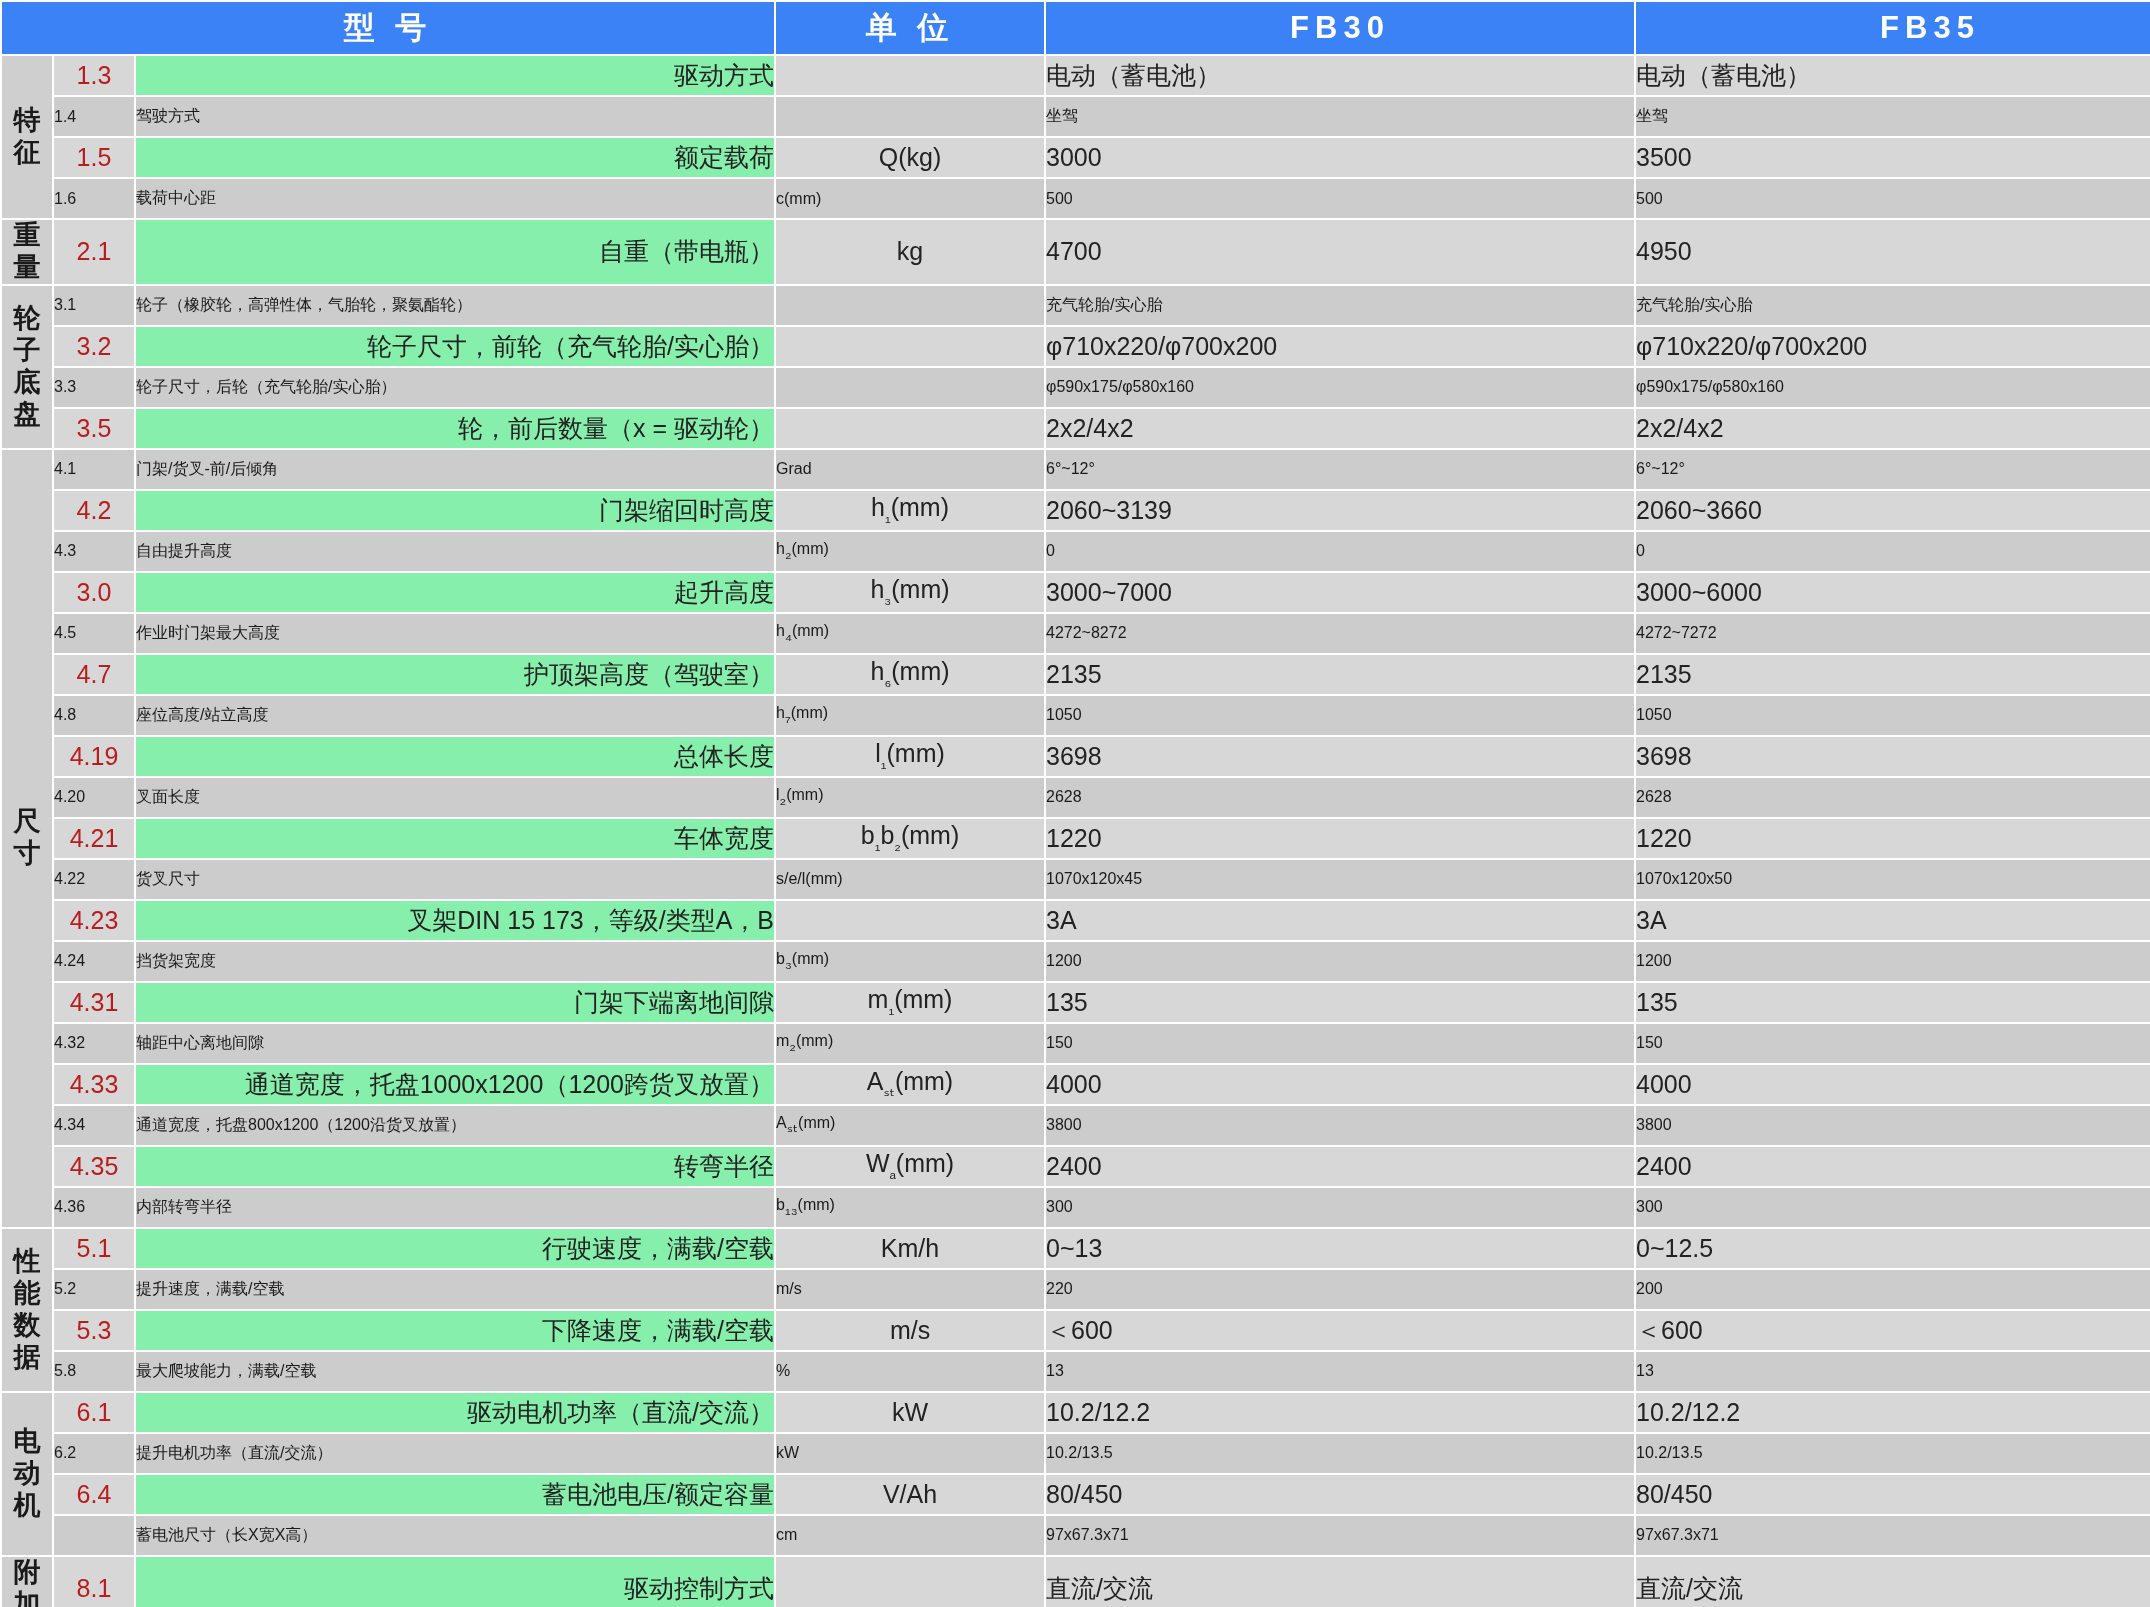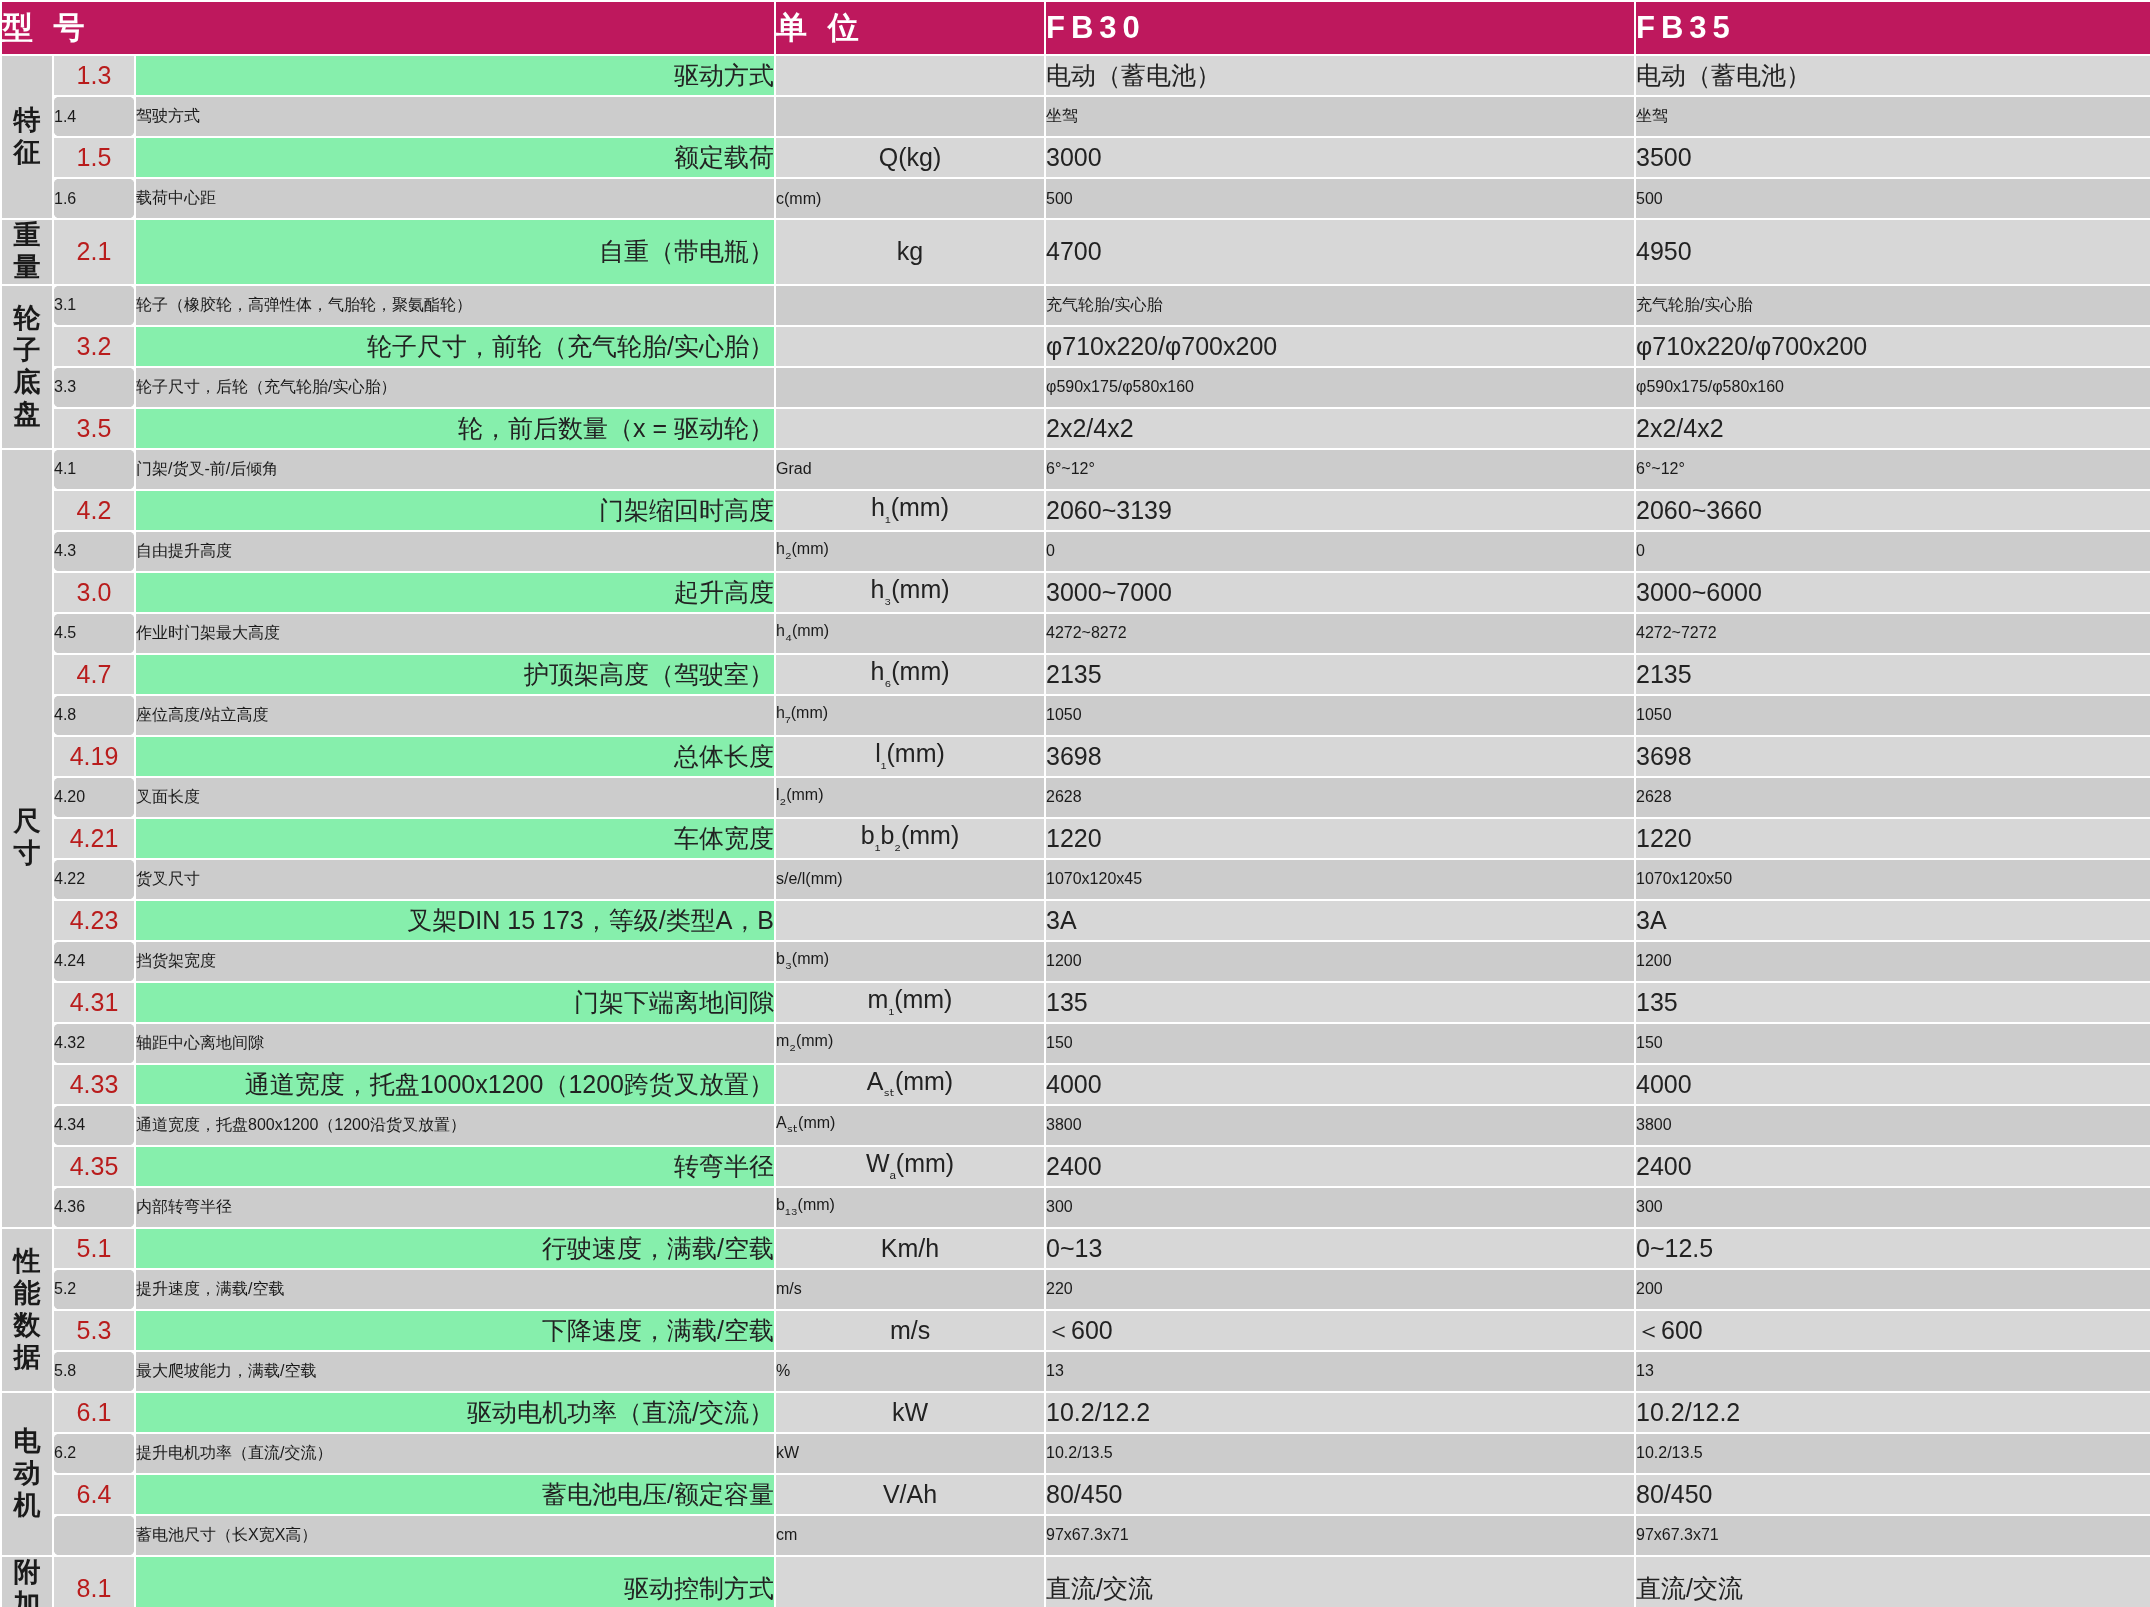--- a/index.html
+++ b/index.html
@@ -1,24 +1,24 @@
 <!DOCTYPE html>
 <html><head>
 <meta charset="utf-8">
 <style>
   html,body{margin:0;padding:0;background:#ffffff;}
   body{font-family:"Liberation Sans","DejaVu Sans",sans-serif;color:#1a1a1a;}
   #sheet{width:2150px;height:1607px;position:relative;overflow:hidden;background:#fff;}
   table.spec{border-collapse:collapse;width:2150px;table-layout:fixed;}
   table.spec td,table.spec th{padding:0;border:2px solid #ffffff;vertical-align:middle;}
-  .hdr{background:#be185d;color:#ffffff;font-size:31px;font-weight:bold;height:52px;text-align:left;letter-spacing:6px;}
+  .hdr{background:#3b82f6;color:#ffffff;font-size:31px;font-weight:bold;height:52px;text-align:center;letter-spacing:6px;}
   .grp{background:#cfcfcf;color:#1a1a1a;font-size:27px;font-weight:bold;text-align:center;line-height:1.18;width:52px;}
   .grp span{display:block;}
   .num{background:#d7d7d7;font-size:25px;text-align:center;width:82px;color:#b91c1c;}
-  .numL{background:#cccccc;border-radius:8px;}
+  .numL{background:#cccccc;}
   .name{background:#86efac;font-size:25px;text-align:right;padding-left:18px;color:#222;}
   .nameL{background:#cccccc;margin-left:12px;}
   .unit{background:#d7d7d7;font-size:25px;text-align:center;color:#222;width:270px;}
   .unitL{background:#cccccc;}
   .val{background:#d7d7d7;font-size:25px;text-align:left;color:#222;width:590px;}
   .valL{background:#cccccc;}
   tr.row{height:41px;}
   sub{font-size:17px;vertical-align:sub;}
   .grpcell{border-left:2px solid #fff;}
 </style>

